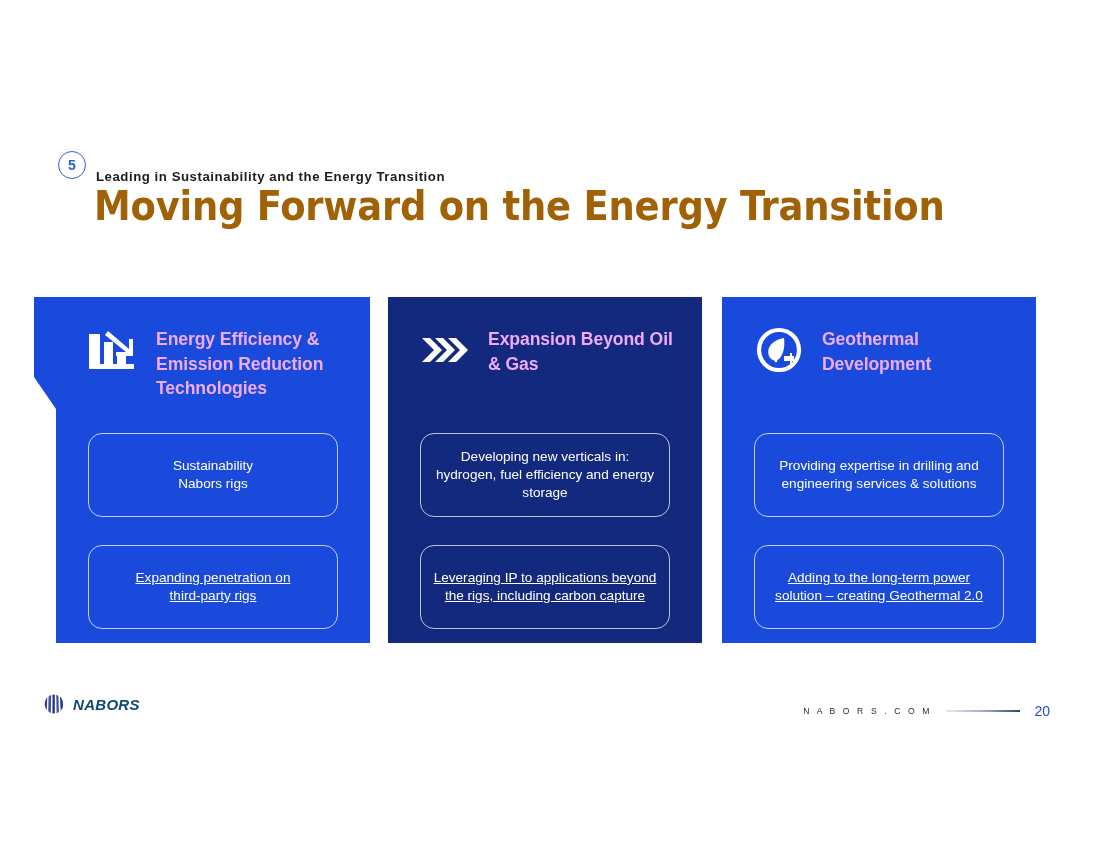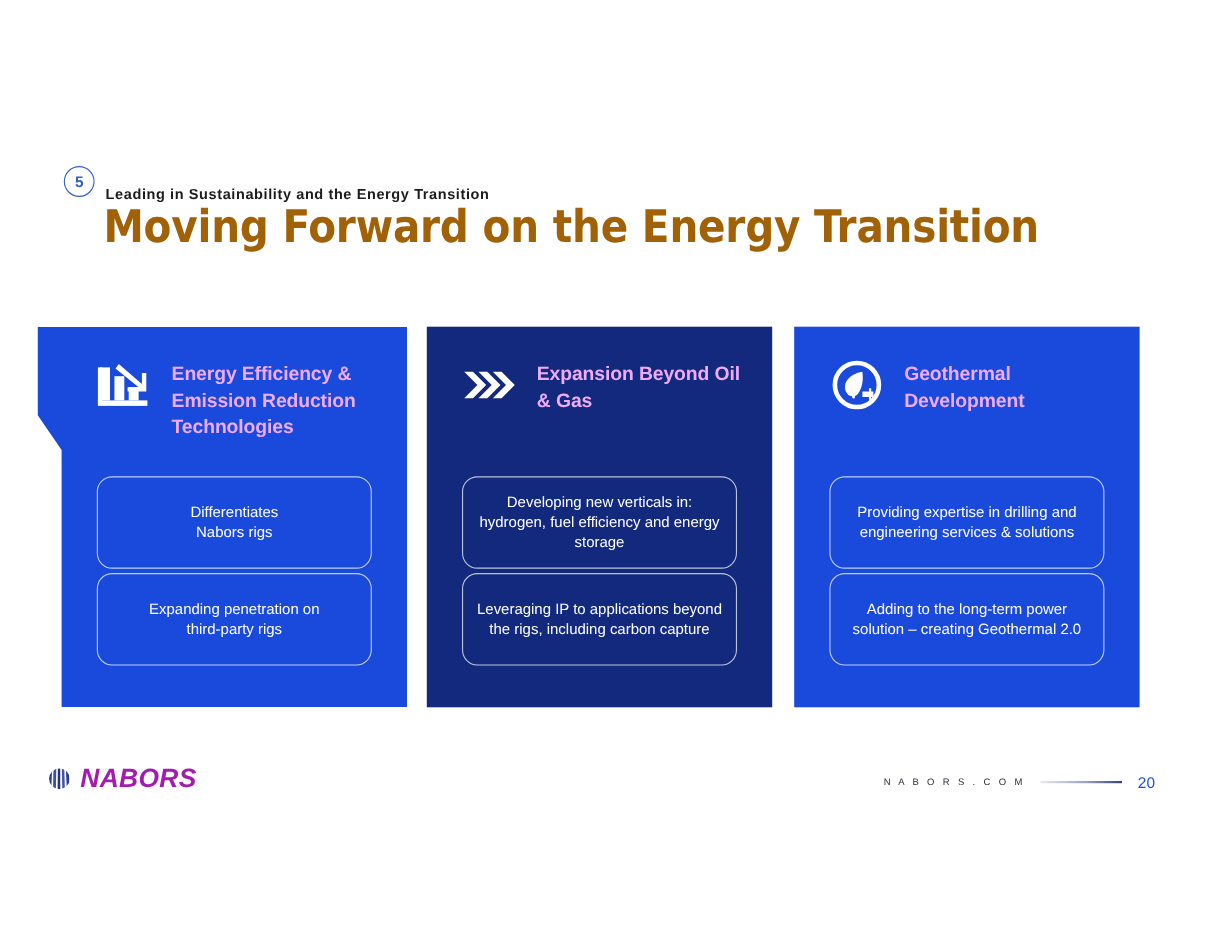--- a/index.html
+++ b/index.html
@@ -148,39 +148,39 @@
     line-height: 1.34;
     text-align: center;
     display: flex;
     align-items: center;
     justify-content: center;
     padding: 6px 10px;
     box-sizing: border-box;
     font-family: "Liberation Sans", sans-serif;
   }
   .pill-a { top: 136px; height: 84px; }
-  .pill-b { top: 224px; height: 84px; }
+  .pill-b { top: 248px; height: 84px; text-decoration: underline; }
 
   .card-1 .pill { left: 32px; right: 32px; }
 
   
   .footer-logo {
     position: absolute;
     left: 44px;
     top: 694px;
     display: flex;
     align-items: center;
     gap: 9px;
   }
   .logo-mark { width: 20px; height: 20px; display: block; }
   .logo-word {
-    font-size: 24px;
+    font-size: 15px;
     font-weight: bold;
     font-style: italic;
-    color: #a21caf;
+    color: #0c4a6e;
     letter-spacing: 0.3px;
     font-family: "Liberation Sans", sans-serif;
   }
 
   .footer-right {
     position: absolute;
     right: 50px;
     top: 703px;
     display: flex;
     align-items: center;
@@ -229,21 +229,21 @@
               <rect x="3" y="9" width="9" height="30"></rect>
               <rect x="16" y="17" width="9" height="22"></rect>
               <rect x="29" y="27" width="9" height="12"></rect>
               <rect x="1" y="39" width="45" height="5"></rect>
               <rect x="1" y="9" width="4" height="33"></rect>
               <path d="M20 6 L41 24 L41 14 L45 14 L45 31 L28 31 L28 27 L38 27 L17 10 Z"></path>
             </g>
           </svg>
           <div class="card-title">Energy Efficiency &amp; Emission Reduction Technologies</div>
         </div>
-        <div class="pill pill-a" style="white-space:pre-line">Differentiates
+        <div class="pill pill-a" style="white-space:pre-line">Sustainability
 Nabors rigs</div>
         <div class="pill pill-b" style="white-space:pre-line">Expanding penetration on
 third-party rigs</div>
       </div>
     </div>
 
     <div class="card card-2">
       <div class="card-inner">
         <div class="card-head">
           <svg class="card-icon" viewBox="0 0 50 50">

